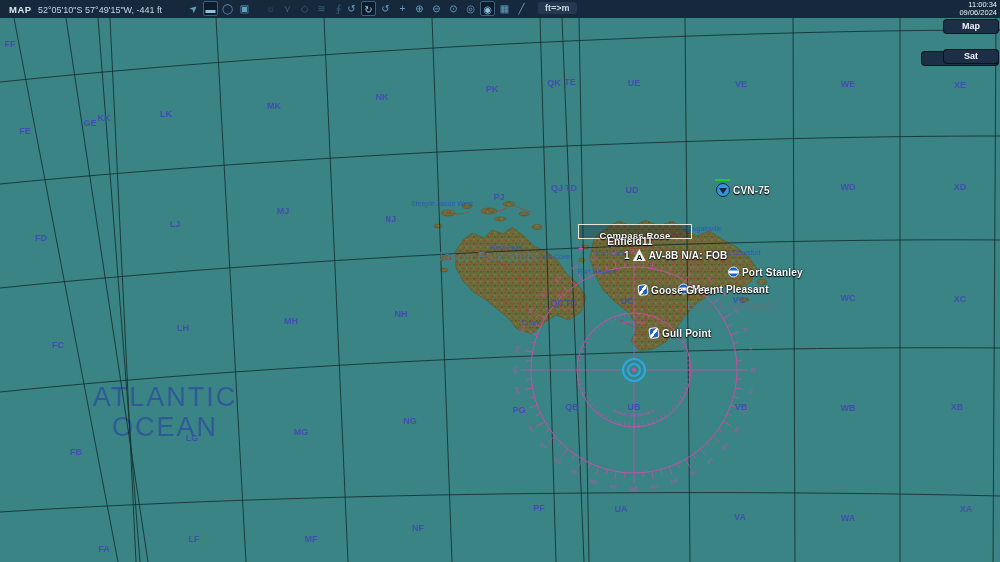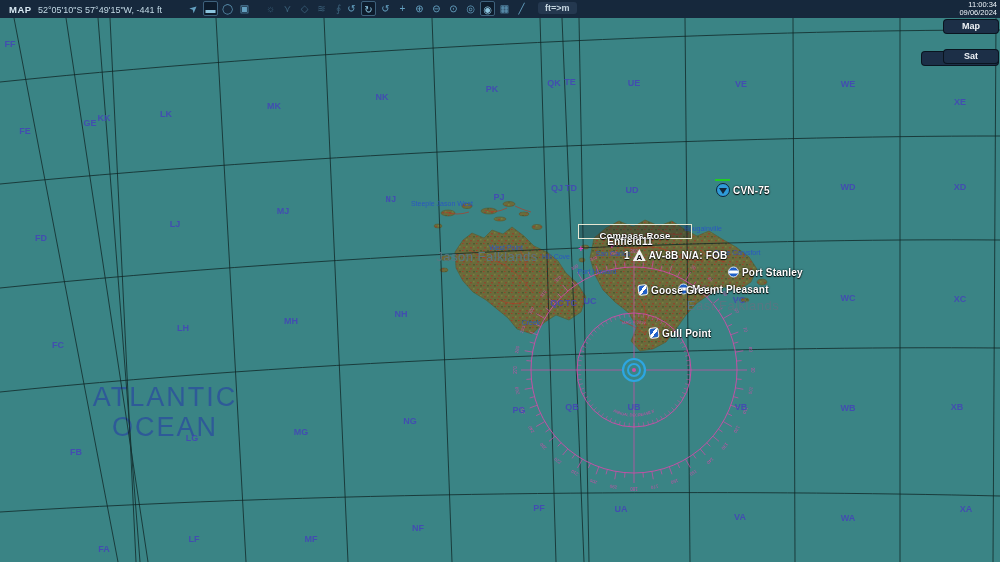--- a/index.html
+++ b/index.html
@@ -344,38 +344,38 @@
       <div class="gridlab" style="left: 104px; top: 118px;">KK</div>
       <div class="gridlab" style="left: 166px; top: 114px; text-align: center;">LK</div>
       <div class="gridlab" style="left: 274px; top: 106px;">MK</div>
       <div class="gridlab" style="left: 382px; top: 97px;">NK</div>
       <div class="gridlab" style="left: 492px; top: 89px;">PK</div>
       <div class="gridlab" style="left: 554px; top: 83px;">QK</div>
       <div class="gridlab" style="left: 570px; top: 82px;">TE</div>
       <div class="gridlab" style="left: 634px; top: 83px;">UE</div>
       <div class="gridlab" style="left: 741px; top: 84px;">VE</div>
       <div class="gridlab" style="left: 848px; top: 84px;">WE</div>
-      <div class="gridlab" style="left: 960px; top: 102px;">XE</div>
+      <div class="gridlab" style="left: 960px; top: 85px;">XE</div>
       <div class="gridlab" style="left: 41px; top: 238px;">FD</div>
       <div class="gridlab" style="left: 175px; top: 224px;">LJ</div>
       <div class="gridlab" style="left: 283px; top: 211px;">MJ</div>
-      <div class="gridlab" style="left: 391px; top: 200px; font-family: Liberation Mono, monospace;">NJ</div>
+      <div class="gridlab" style="left: 391px; top: 220px; font-family: Liberation Mono, monospace;">NJ</div>
       <div class="gridlab" style="left: 499px; top: 197px; text-align: right;">PJ</div>
       <div class="gridlab" style="left: 557px; top: 188px;">QJ</div>
       <div class="gridlab" style="left: 571px; top: 188px;">TD</div>
       <div class="gridlab" style="left: 632px; top: 190px;">UD</div>
       <div class="gridlab" style="left: 848px; top: 187px;">WD</div>
       <div class="gridlab" style="left: 960px; top: 187px;">XD</div>
       <div class="gridlab" style="left: 58px; top: 345px;">FC</div>
       <div class="gridlab" style="left: 183px; top: 328px;">LH</div>
       <div class="gridlab" style="left: 291px; top: 321px;">MH</div>
       <div class="gridlab" style="left: 401px; top: 314px;">NH</div>
       <div class="gridlab" style="left: 557px; top: 303px;">QC</div>
       <div class="gridlab" style="left: 571px; top: 303px;">TC</div>
-      <div class="gridlab" style="left: 590px; top: 301px;">UC</div>
+      <div class="gridlab" style="left: 627px; top: 301px;">UC</div>
       <div class="gridlab" style="left: 739px; top: 300px;">VC</div>
       <div class="gridlab" style="left: 848px; top: 298px;">WC</div>
       <div class="gridlab" style="left: 960px; top: 299px;">XC</div>
       <div class="gridlab" style="left: 76px; top: 452px;">FB</div>
       <div class="gridlab" style="left: 192px; top: 438px;">LG</div>
       <div class="gridlab" style="left: 301px; top: 432px;">MG</div>
       <div class="gridlab" style="left: 410px; top: 421px;">NG</div>
       <div class="gridlab" style="left: 519px; top: 410px;">PG</div>
       <div class="gridlab" style="left: 572px; top: 407px;">QB</div>
       <div class="gridlab" style="left: 634px; top: 407px;">UB</div>

